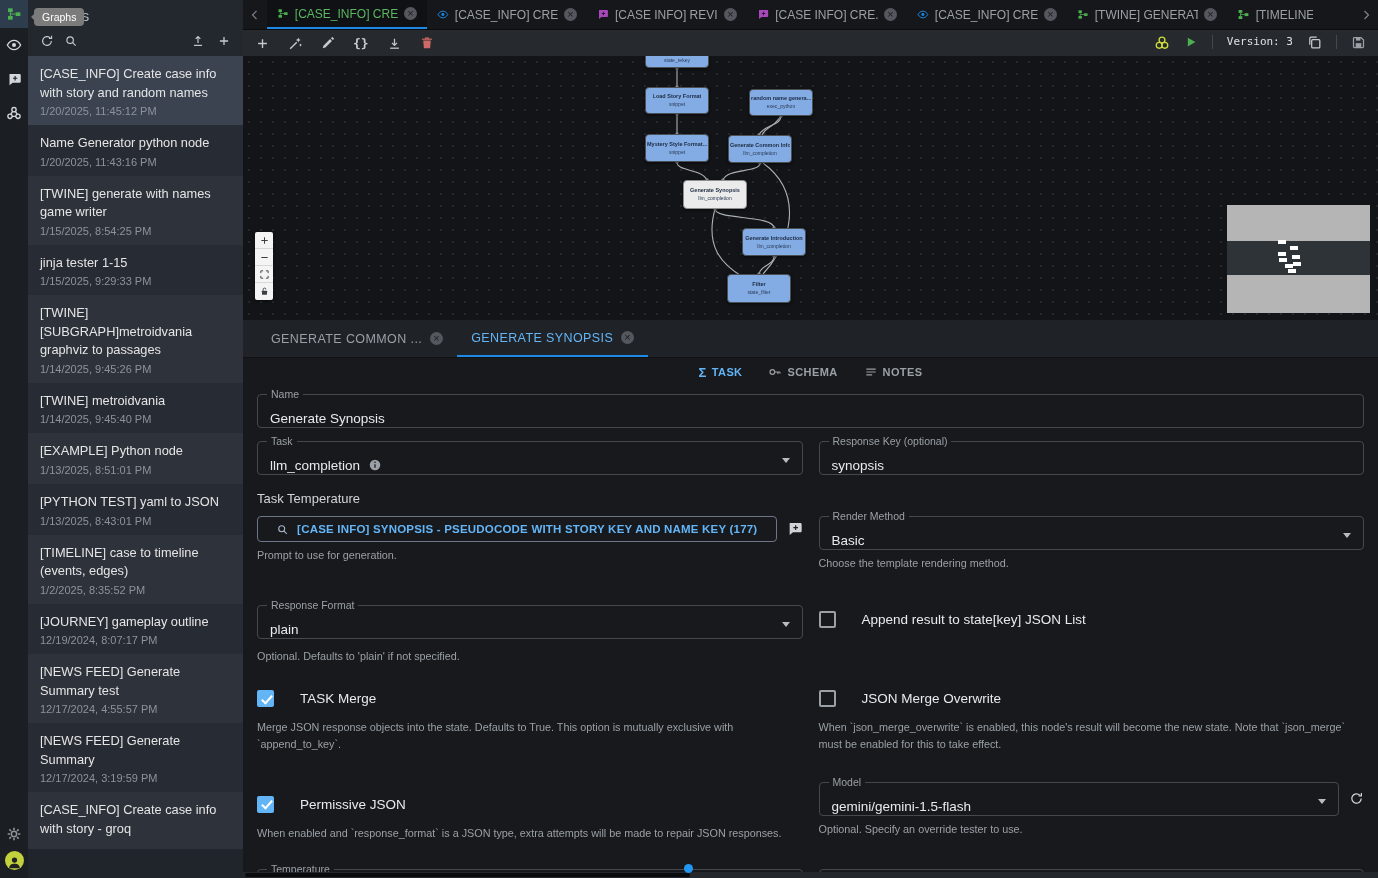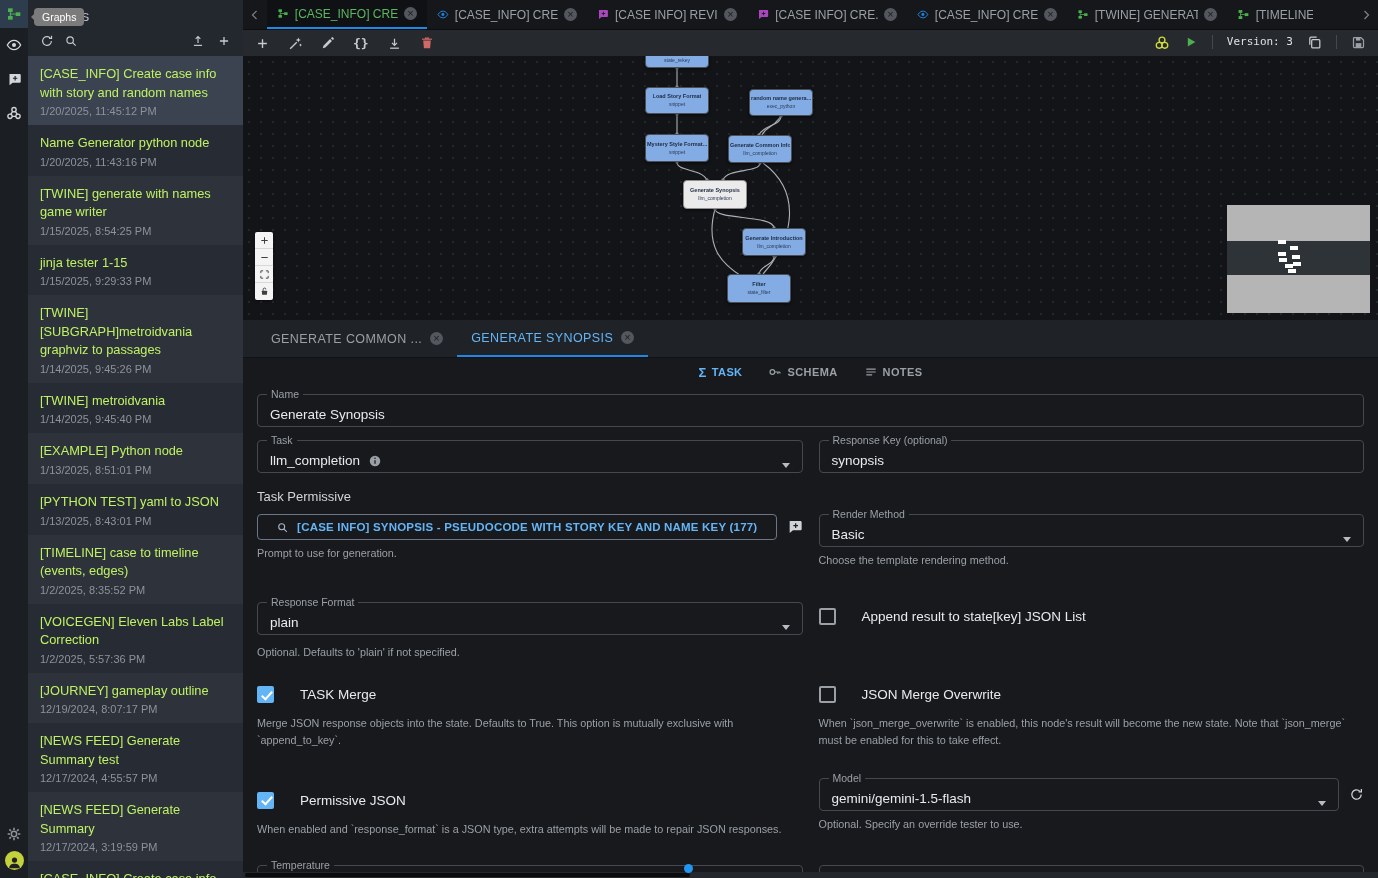--- a/index.html
+++ b/index.html
@@ -24,21 +24,21 @@
   .sb-head { height:30px; display:flex; align-items:center; padding:0 12px; color:#b4bac1; font-size:15px; position:relative; }
   .tooltip { position:absolute; left:6px; top:8px; background:#7b7b7b; color:#fff; font-size:10.5px; padding:3px 8px; border-radius:4px; z-index:5; }
   .tooltip:before { content:""; position:absolute; left:-7px; top:50%; margin-top:-4px; border:4px solid transparent; border-right-color:#7b7b7b; }
   .sb-tools { height:26px; display:flex; align-items:center; gap:10px; padding:0 12px 4px 12px; color:#c7cbd0; }
   .sb-tools .right { margin-left:auto; display:flex; gap:12px; }
   .sb-list { flex:1; overflow:hidden; background:#20242b; }
   .g-item { padding:9px 12px 8px 12px; cursor:pointer; }
   .g-item:nth-child(odd) { background:#2d323b; }
   .g-item:nth-child(even){ background:#272b33; }
   .g-item.selected { background:#3b4250; }
-  .g-title { color:#bef264; font-size:12.8px; line-height:1.45; }
+  .g-title { color:#e5e5e5; font-size:12.8px; line-height:1.45; }
   .g-time  { color:#8d939c; font-size:11px; margin-top:3px; }
 
   
   .tabstrip { position:absolute; left:243px; top:0; width:1135px; height:30px; background:#15171b;
               display:flex; align-items:stretch; border-bottom:1px solid #0c0d0f; }
   .tab-scroll { width:24px; display:flex; align-items:center; justify-content:center; color:#7f848a; cursor:pointer; }
   .ttab { display:flex; align-items:center; gap:6px; padding:0 10px; min-width:0; width:160px; font-size:12px;
           color:#9aa0a6; cursor:pointer; position:relative; }
   .ttab .lbl { white-space:nowrap; overflow:hidden; }
   .ttab.active { background:#0f1115; color:#5cb660; border-bottom:2px solid #1e88e5; }
@@ -81,21 +81,21 @@
   .ntab.active { color:#64b5f6; border-bottom:2px solid #1e88e5; }
   .subtabs { height:28px; display:flex; align-items:center; justify-content:center; gap:26px; }
   .stab { display:flex; align-items:center; gap:5px; font-size:11px; font-weight:bold; letter-spacing:.4px;
           color:#9aa0a6; cursor:pointer; }
   .stab.active { color:#64b5f6; }
   .sigma { font-size:13px; font-weight:bold; }
 
   
   .form { padding:8px 14px 0 14px; }
   .field { position:relative; border:1px solid #45484e; border-radius:4px; height:33px;
-           display:flex; align-items:flex-end; padding:4px 12px; cursor:text; }
+           display:flex; align-items:flex-start; padding:16px 12px; cursor:text; }
   .flabel { position:absolute; top:-7px; left:9px; font-size:10.5px; color:#9aa0a6; background:#17191d; padding:0 4px; white-space:nowrap; }
   .fvalue { font-size:13.5px; color:#e8eaed; white-space:nowrap; }
   .fvalue.ghost { color:#b9bec4; }
   .caret { margin-left:auto; width:0; height:0; border-left:4.5px solid transparent; border-right:4.5px solid transparent;
            border-top:5px solid #b7bcc2; }
   .two { display:flex; gap:16px; }
   .col { width:550px; }
   .helper { font-size:10.8px; color:#9aa0a6; margin-top:5px; line-height:1.5; }
   .sect { font-size:13px; color:#d2d5d9; margin:16px 0 10px 0; }
   .promptrow { display:flex; align-items:center; gap:10px; }
@@ -323,24 +323,20 @@
           <div class="g-title">[EXAMPLE] Python node</div>
           <div class="g-time">1/13/2025, 8:51:01 PM</div>
         </div>
       <div class="g-item">
           <div class="g-title">[PYTHON TEST] yaml to JSON</div>
           <div class="g-time">1/13/2025, 8:43:01 PM</div>
         </div>
       <div class="g-item">
           <div class="g-title">[TIMELINE] case to timeline (events, edges)</div>
           <div class="g-time">1/2/2025, 8:35:52 PM</div>
-        </div>
-      <div class="g-item">
-          <div class="g-title">[VOICEGEN] Eleven Labs Label Correction</div>
-          <div class="g-time">1/2/2025, 5:57:36 PM</div>
         </div>
       <div class="g-item">
           <div class="g-title">[JOURNEY] gameplay outline</div>
           <div class="g-time">12/19/2024, 8:07:17 PM</div>
         </div>
       <div class="g-item">
           <div class="g-title">[NEWS FEED] Generate Summary test</div>
           <div class="g-time">12/17/2024, 4:55:57 PM</div>
         </div>
       <div class="g-item">
@@ -620,21 +616,21 @@
           </div>
         </div>
         <div class="col">
           <div class="field">
             <span class="flabel">Response Key (optional)</span>
             <span class="fvalue">synopsis</span>
           </div>
         </div>
       </div>
 
-      <div class="sect">Task Permissive</div>
+      <div class="sect">Task Temperature</div>
 
       <div class="two">
         <div class="col">
           <div class="promptrow">
             <div class="promptbtn">
               <svg class="ic" width="13" height="13" style="color:#a9b6c9">
                   <use href="#i-search"></use>
                 </svg>
               <span class="ptext">[CASE INFO] SYNOPSIS - PSEUDOCODE WITH STORY KEY AND NAME KEY (177)</span>
             </div>

